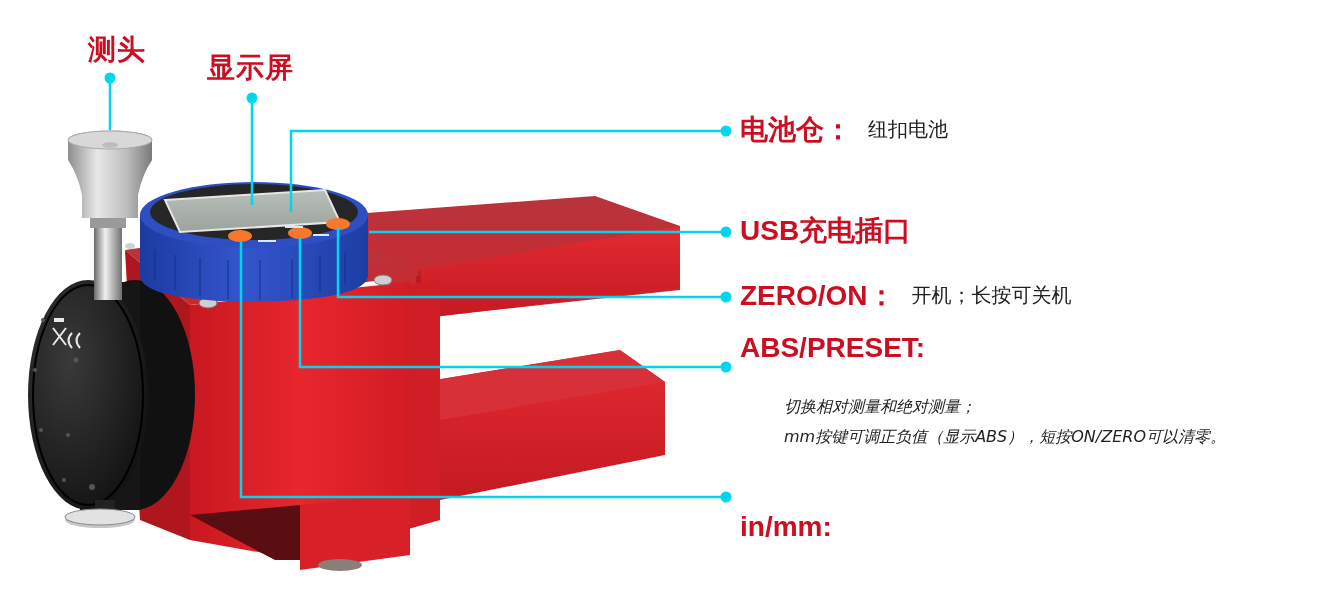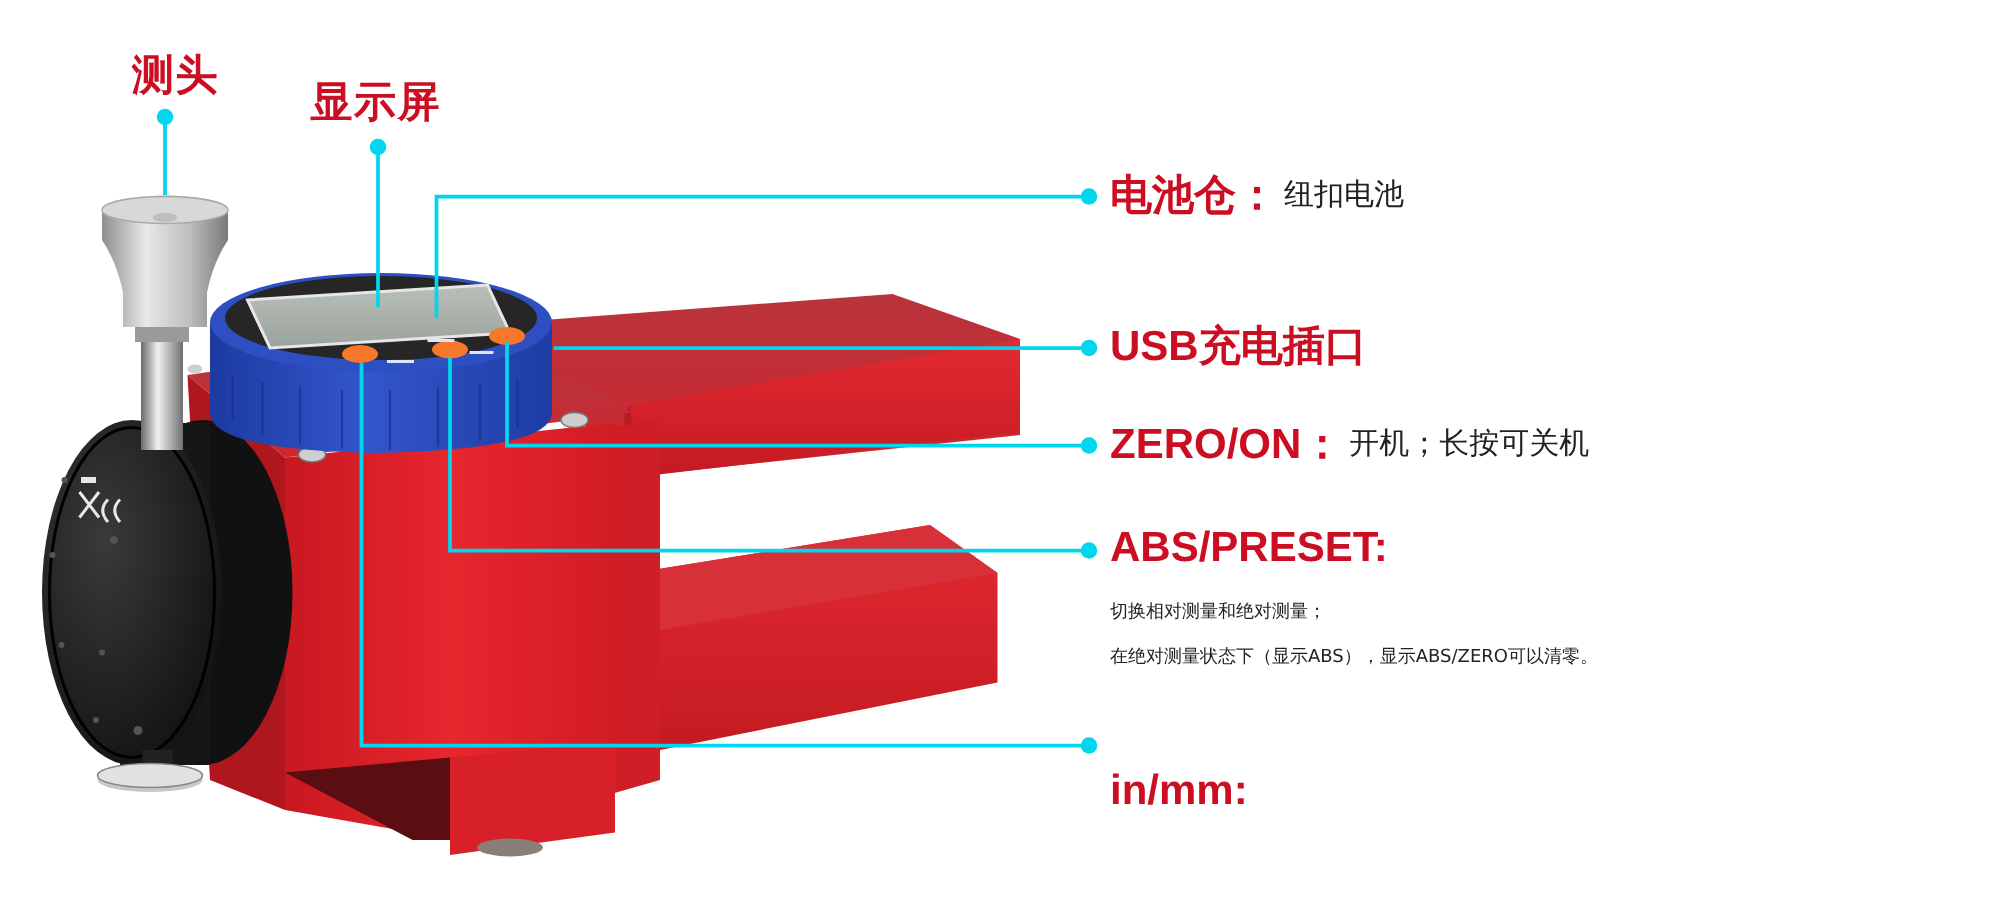--- a/index.html
+++ b/index.html
@@ -41,32 +41,33 @@
     font-weight: bold;
     font-size: 28px;
     line-height: 1;
     white-space: nowrap;
     font-family: "Liberation Sans", "DejaVu Sans", sans-serif;
   }
   .callout-inline {
     color: #222222;
     font-weight: normal;
     font-size: 20px;
-    margin-left: 4px;
+    margin-left: 16px;
     vertical-align: 3px;
     font-family: "DejaVu Sans", sans-serif;
   }
   .callout-desc {
     position: absolute;
-    left: 740px;
+    left: 784px;
     color: #222222;
-    font-size: 12px;
+    font-size: 16px;
     line-height: 30px;
     white-space: nowrap;
     font-family: "DejaVu Sans", sans-serif;
+    font-style: italic;
   }
 </style>
 </head>
 <body>
 
 <div class="stage">
 
   <svg class="product" width="1335" height="615" viewBox="0 0 1335 615">
     <defs>
       <linearGradient id="redFront" x1="0" y1="0" x2="1" y2="0">
@@ -239,26 +240,26 @@
   </div>
 
   <div class="callout-title" style="top:282px;">
     <span>ZERO/ON：</span><span class="callout-inline">开机；长按可关机</span>
   </div>
 
   <div class="callout-title" style="top:217px;">
     <span>USB充电插口</span>
   </div>
 
-  <div class="callout-title" style="top:351px;">
+  <div class="callout-title" style="top:334px;">
     <span>ABS/PRESET:</span>
   </div>
   <div class="callout-desc" style="top:392px;">
     <div>切换相对测量和绝对测量；</div>
-    <div>在绝对测量状态下（显示ABS），显示ABS/ZERO可以清零。</div>
+    <div>mm按键可调正负值（显示ABS），短按ON/ZERO可以清零。</div>
   </div>
 
   <div class="callout-title" style="top:481px;margin-top:32px;">
     <span>in/mm:</span>
   </div>
   <div class="callout-desc" style="top:520px;">
   </div>
 
 </div>
 

